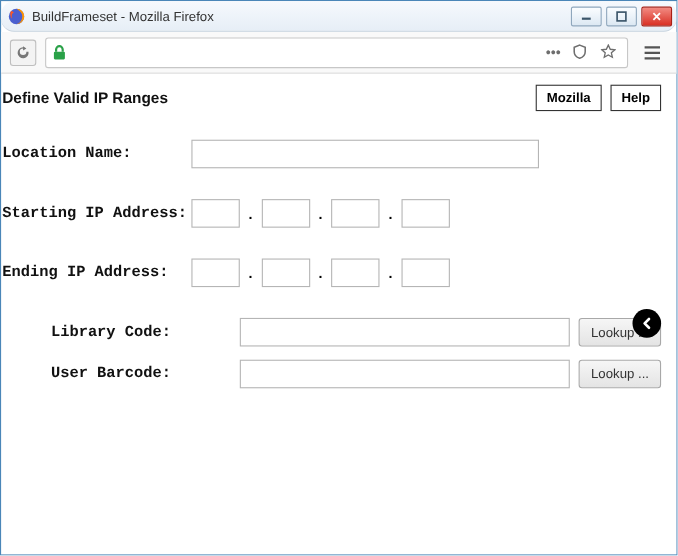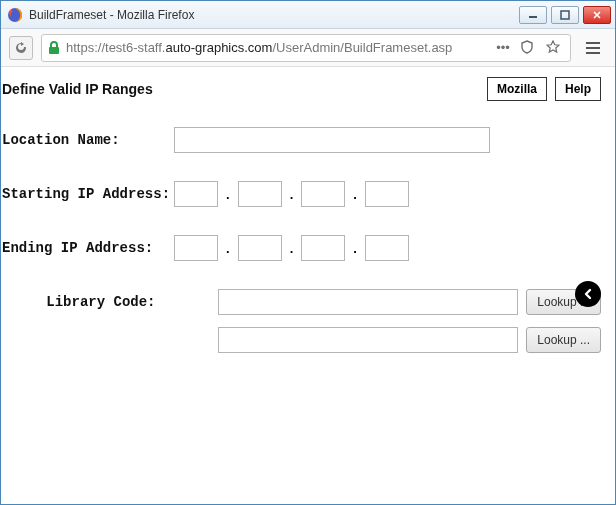--- a/index.html
+++ b/index.html
@@ -21,20 +21,21 @@
     display: flex;
     flex-direction: column;
   }
   .titlebar {
     height: 28px;
     background: linear-gradient(#f6f9fd, #e6eef6);
     border-bottom: 1px solid #c8d4df;
     display: flex;
     align-items: center;
     padding: 0 4px 0 6px;
+    border-radius: 12px;
   }
   .ff-icon {
     width: 16px; height: 16px; margin-right: 6px;
   }
   .title-text {
     flex: 1;
     color: #333;
     font-size: 12px;
   }
   .winbtns { display: flex; gap: 4px; }
@@ -235,23 +236,20 @@
           <path d="M7 2a5 5 0 1 0 4.9 4H10a3 3 0 1 1-3-3V5l3-2-3-2z" fill="#777"></path>
         </svg>
     </div>
     <div class="urlbox">
       <span class="lock">
         <svg width="12" height="14" viewBox="0 0 12 14">
             <rect x="1" y="6" width="10" height="7" rx="1" fill="#2aa148"></rect>
             <path d="M3 6V4a3 3 0 0 1 6 0v2" fill="none" stroke="#2aa148" stroke-width="2"></path>
           </svg>
       </span>
-      <span class="url">
-        <span>https://test6-staff.</span><span class="host">auto-graphics.com</span><span>/UserAdmin/BuildFrameset.asp</span>
-      </span>
       <div class="url-right">
         <span class="iconbtn">•••</span>
         <span class="iconbtn">
           <svg width="14" height="14" viewBox="0 0 14 14">
               <path d="M7 1l5 2v4c0 3-2 5-5 6-3-1-5-3-5-6V3z" fill="none" stroke="#6e6e6e" stroke-width="1.4"></path>
             </svg>
         </span>
         <span class="iconbtn">
           <svg width="14" height="14" viewBox="0 0 14 14">
               <path d="M7 1l1.8 3.8 4.2.4-3.2 2.8.9 4.1L7 10l-3.7 2.1.9-4.1L1 5.2l4.2-.4z" fill="none" stroke="#6e6e6e" stroke-width="1.2"></path>
@@ -302,20 +300,21 @@
       <input class="txt octet" type="text" style="">
     </div>
 
     <div class="form-row tight">
       <div class="flabel">Library Code:</div>
       <input class="txt mid" type="text" style="">
       <button class="lookup">Lookup ...</button>
     </div>
 
     <div class="form-row tight">
+      <div class="flabel">User Barcode:</div>
       <input class="txt mid" type="text" style="">
       <button class="lookup">Lookup ...</button>
     </div>
 
     <div class="side-chevron">
       <svg width="12" height="12" viewBox="0 0 12 12">
           <path d="M8 2 L4 6 L8 10" fill="none" stroke="#fff" stroke-width="2.4" stroke-linecap="round" stroke-linejoin="round"></path>
         </svg>
     </div>
   </div>

